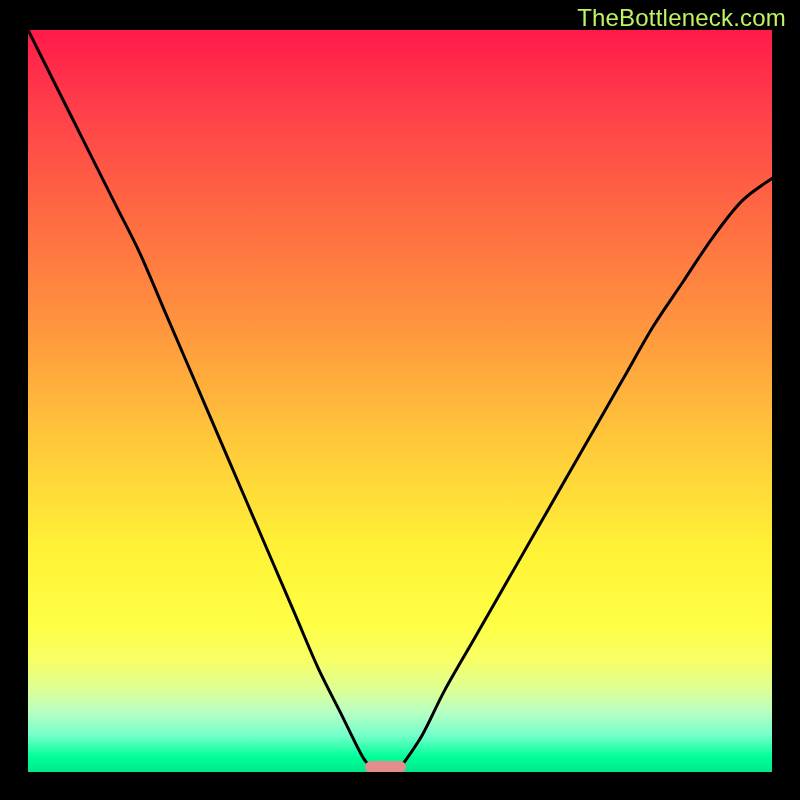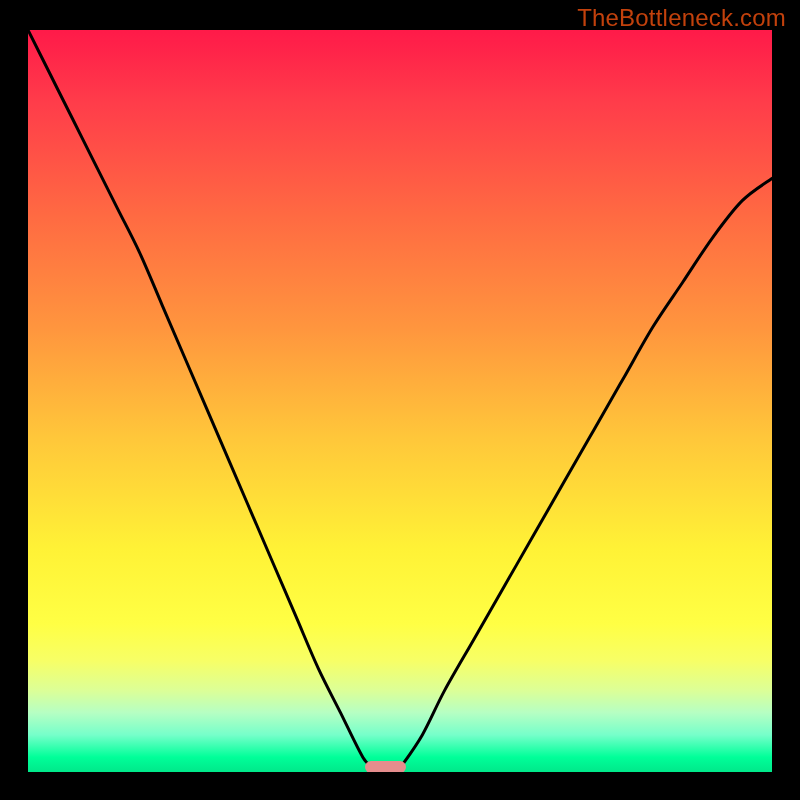--- a/index.html
+++ b/index.html
@@ -14,21 +14,21 @@
   .outer {
     position: relative;
     width: 800px;
     height: 800px;
     background: #000;
   }
   .watermark {
     position: absolute;
     top: 4px;
     right: 14px;
-    color: #c2410c;
+    color: #bef264;
     font-size: 24px;
     font-weight: 500;
     letter-spacing: 0.2px;
     z-index: 20;
     margin-left: 16px;
   }
   .plot-frame {
     position: absolute;
     left: 28px;
     top: 30px;

